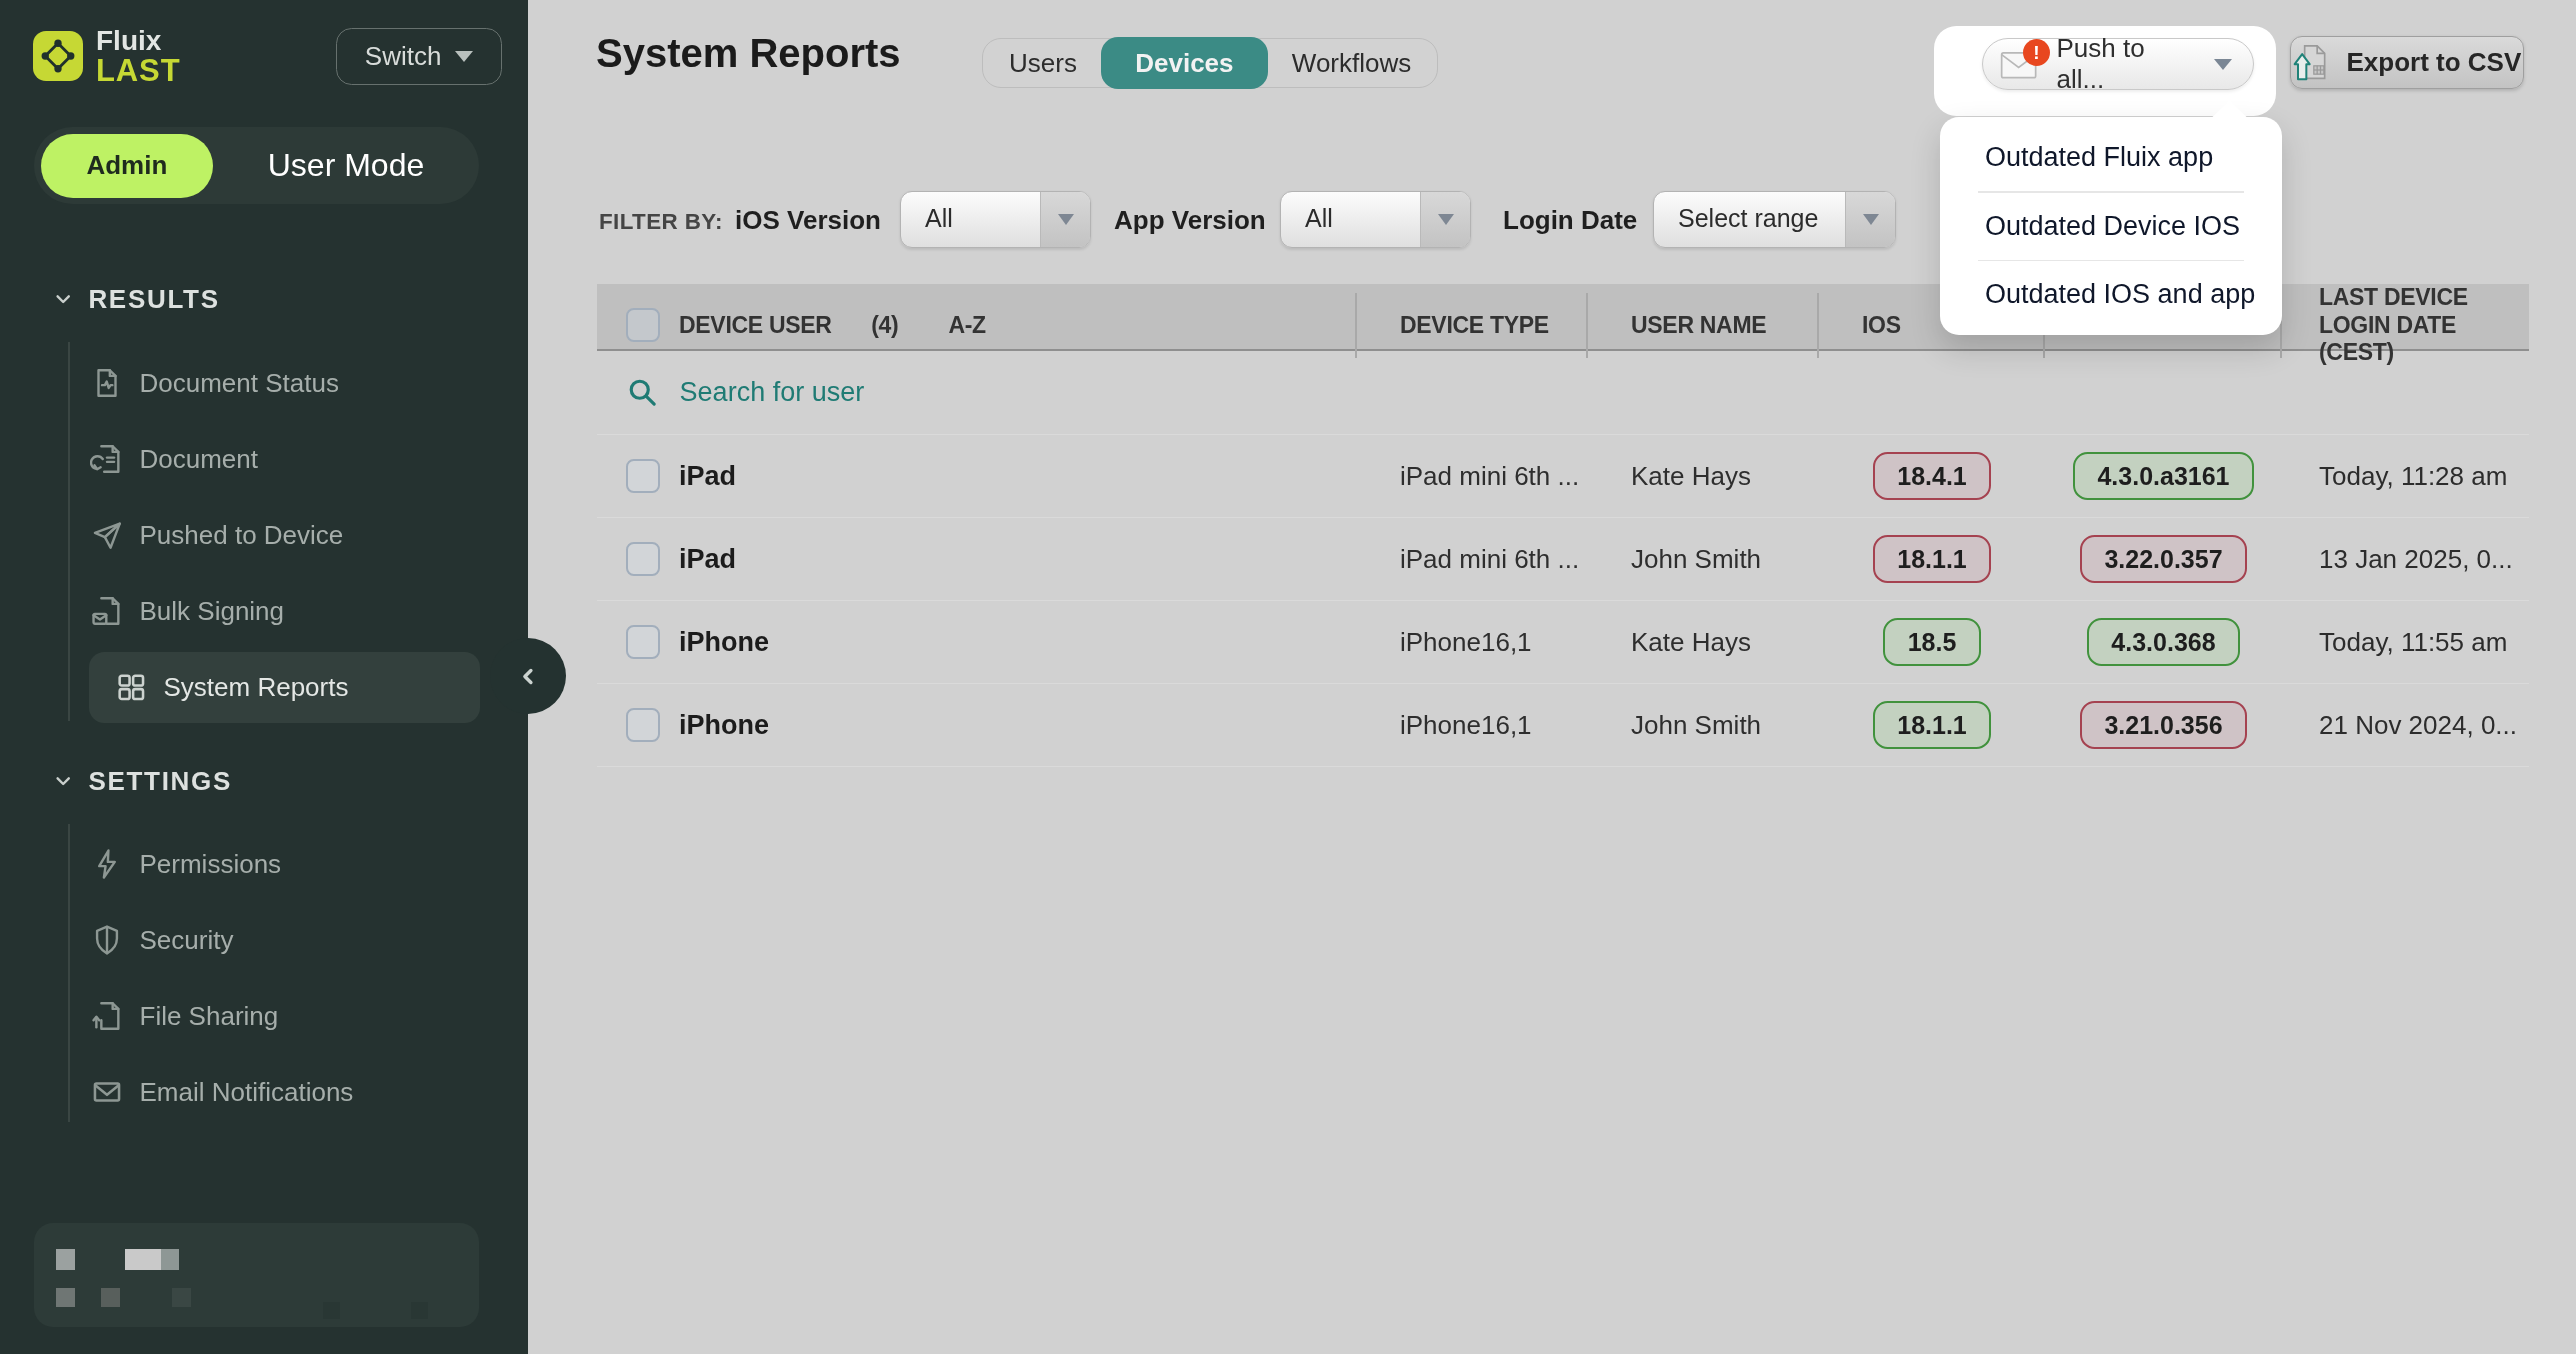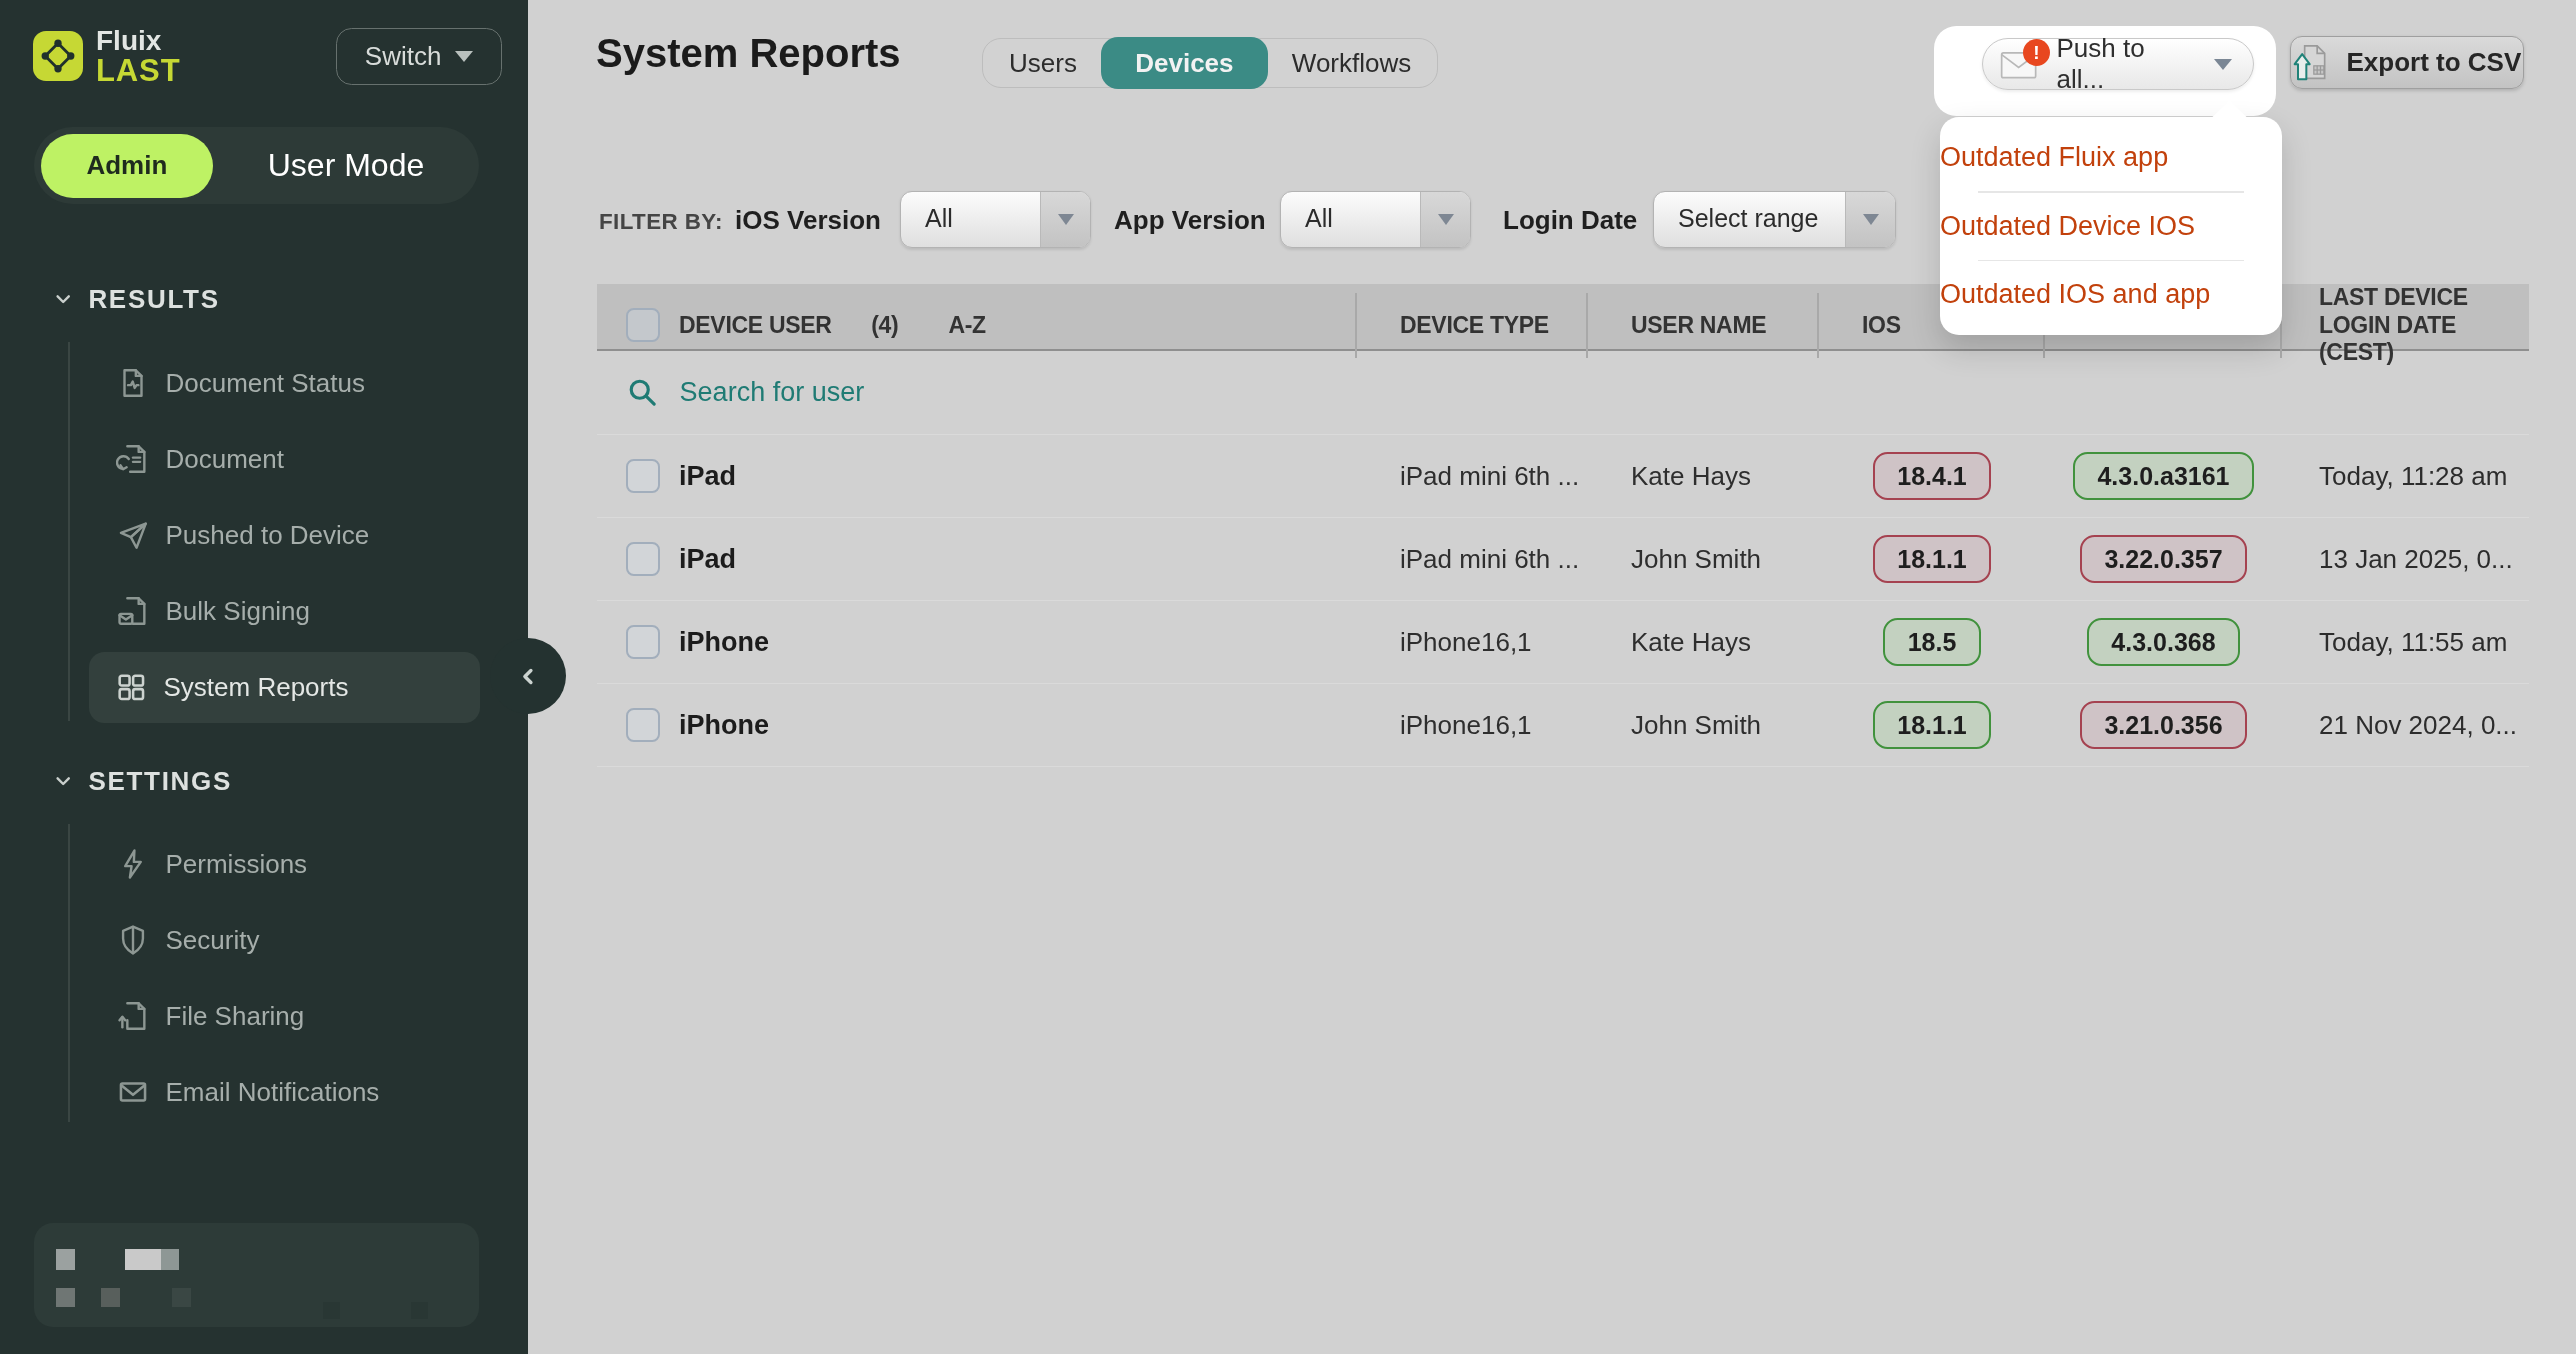--- a/index.html
+++ b/index.html
@@ -17,21 +17,21 @@
   .caret-down { width:0; height:0; border-left:9.5px solid transparent; border-right:9.5px solid transparent; border-top:11.2px solid #b9c0bd; }
 
   .mode-toggle { position:absolute; left:34px; top:127px; width:445px; height:77px; border-radius:39px; background:#2d3a37; }
   .mode-admin { position:absolute; left:6.9px; top:6.9px; width:172px; height:64px; border-radius:32px; background:#bef264; display:flex; align-items:center; justify-content:center; font-size:26px; font-weight:700; color:#1f2b1e; cursor:pointer; }
   .mode-user { position:absolute; left:179px; top:0; right:0; height:77px; display:flex; align-items:center; justify-content:center; font-size:32px; color:#ffffff; cursor:pointer; }
 
   .section-hdr { position:absolute; left:52px; height:31px; display:flex; align-items:center; gap:14px; }
   .section-hdr .lbl { font-size:26px; font-weight:700; color:#dde1df; letter-spacing:1.7px; }
   .guide-line { position:absolute; left:68px; width:1.7px; background:#3a4643; }
   .nav-items { position:absolute; left:0; width:528px; }
-  .nav-item { height:76px; display:flex; align-items:center; gap:15.5px; padding-left:116px; cursor:pointer; }
+  .nav-item { height:76px; display:flex; align-items:center; gap:15.5px; padding-left:90px; cursor:pointer; }
   .nav-item .lbl { font-size:26px; color:#a6aeab; }
   .nav-item svg { flex:0 0 auto; }
   .nav-item.active { height:71px; margin:2.6px 48px 2.6px 89px; padding-left:25px; background:#33403d; border-radius:15.5px; }
   .nav-item.active .lbl { color:#e4e7e5; }
 
   .skeleton-card { position:absolute; left:34px; top:1223px; width:445px; height:104px; border-radius:19px; background:#2d3b38; }
   .sk { position:absolute; }
 
   .collapse-btn { position:absolute; left:490px; top:638px; width:76px; height:76px; border-radius:50%; background:#243230; border:none; z-index:30; display:flex; align-items:center; justify-content:center; cursor:pointer; }
 
@@ -48,21 +48,21 @@
   .push-env { position:relative; width:41px; height:34px; flex:0 0 auto; }
   .alert-dot { position:absolute; top:-7.7px; right:-10.3px; width:27px; height:27px; border-radius:50%; background:#e8471f; color:#fff; display:flex; align-items:center; justify-content:center; font-size:19px; font-weight:800; }
   .alert-dot::after { content:"!"; }
   .push-label { font-size:26px; color:#2f2f2f; flex:1; text-align:left; font-family:"Liberation Sans", sans-serif; }
   .push-btn .caret-down { border-top-color:#7b8795; }
 
   .export-btn { position:absolute; left:1762px; top:36px; width:234px; height:53px; border-radius:12px; background:linear-gradient(#dadada,#c3c3c3); border:1.7px solid #9f9f9f; display:flex; align-items:center; justify-content:center; gap:13.8px; font-size:26px; font-weight:700; color:#262626; cursor:pointer; box-shadow:0 1.7px 3.4px rgba(0,0,0,.15); font-family:"Liberation Sans", sans-serif; }
 
   .push-menu { position:absolute; left:1412px; top:117px; width:342px; border-radius:19px; background:#ffffff; z-index:7; box-shadow:0 13.8px 31px rgba(0,0,0,.16); padding:6.9px 0; }
   .push-menu::before { content:''; position:absolute; top:-11.2px; left:275px; width:29px; height:29px; background:#fff; transform:rotate(45deg); border-radius:3.4px; }
-  .menu-item { height:67px; display:flex; align-items:center; font-size:27px; color:#c2410c; cursor:pointer; }
+  .menu-item { height:67px; display:flex; align-items:center; padding-left:45px; font-size:27px; color:#0f172a; cursor:pointer; }
   .menu-divider { height:1.7px; background:#e6e6e6; margin:0 38px; }
 
   
   .flt-label { position:absolute; font-size:26px; font-weight:600; color:#1f1f1f; }
   .filter-by { position:absolute; left:71px; top:209px; font-size:22.4px; font-weight:700; color:#454545; letter-spacing:0.4px; }
   .select { position:absolute; top:191px; height:57px; border:1.7px solid #b3b3b3; border-radius:12px; background:linear-gradient(#fcfcfc,#dfdfdf); cursor:pointer; box-shadow:0 1.7px 2.6px rgba(0,0,0,.10); }
   .select .value { position:absolute; left:24px; top:0; line-height:53px; font-size:25px; color:#2b2b2b; }
   .select .cap { position:absolute; right:0; top:0; bottom:0; width:50px; border-left:1.7px solid #b9b9b9; background:linear-gradient(#d8d8d8,#c3c3c3); border-radius:0 10.3px 10.3px 0; display:flex; align-items:center; justify-content:center; }
   .select .cap .caret-down { border-left-width:8.6px; border-right-width:8.6px; border-top-width:11.2px; border-top-color:#7e8793; }
 

